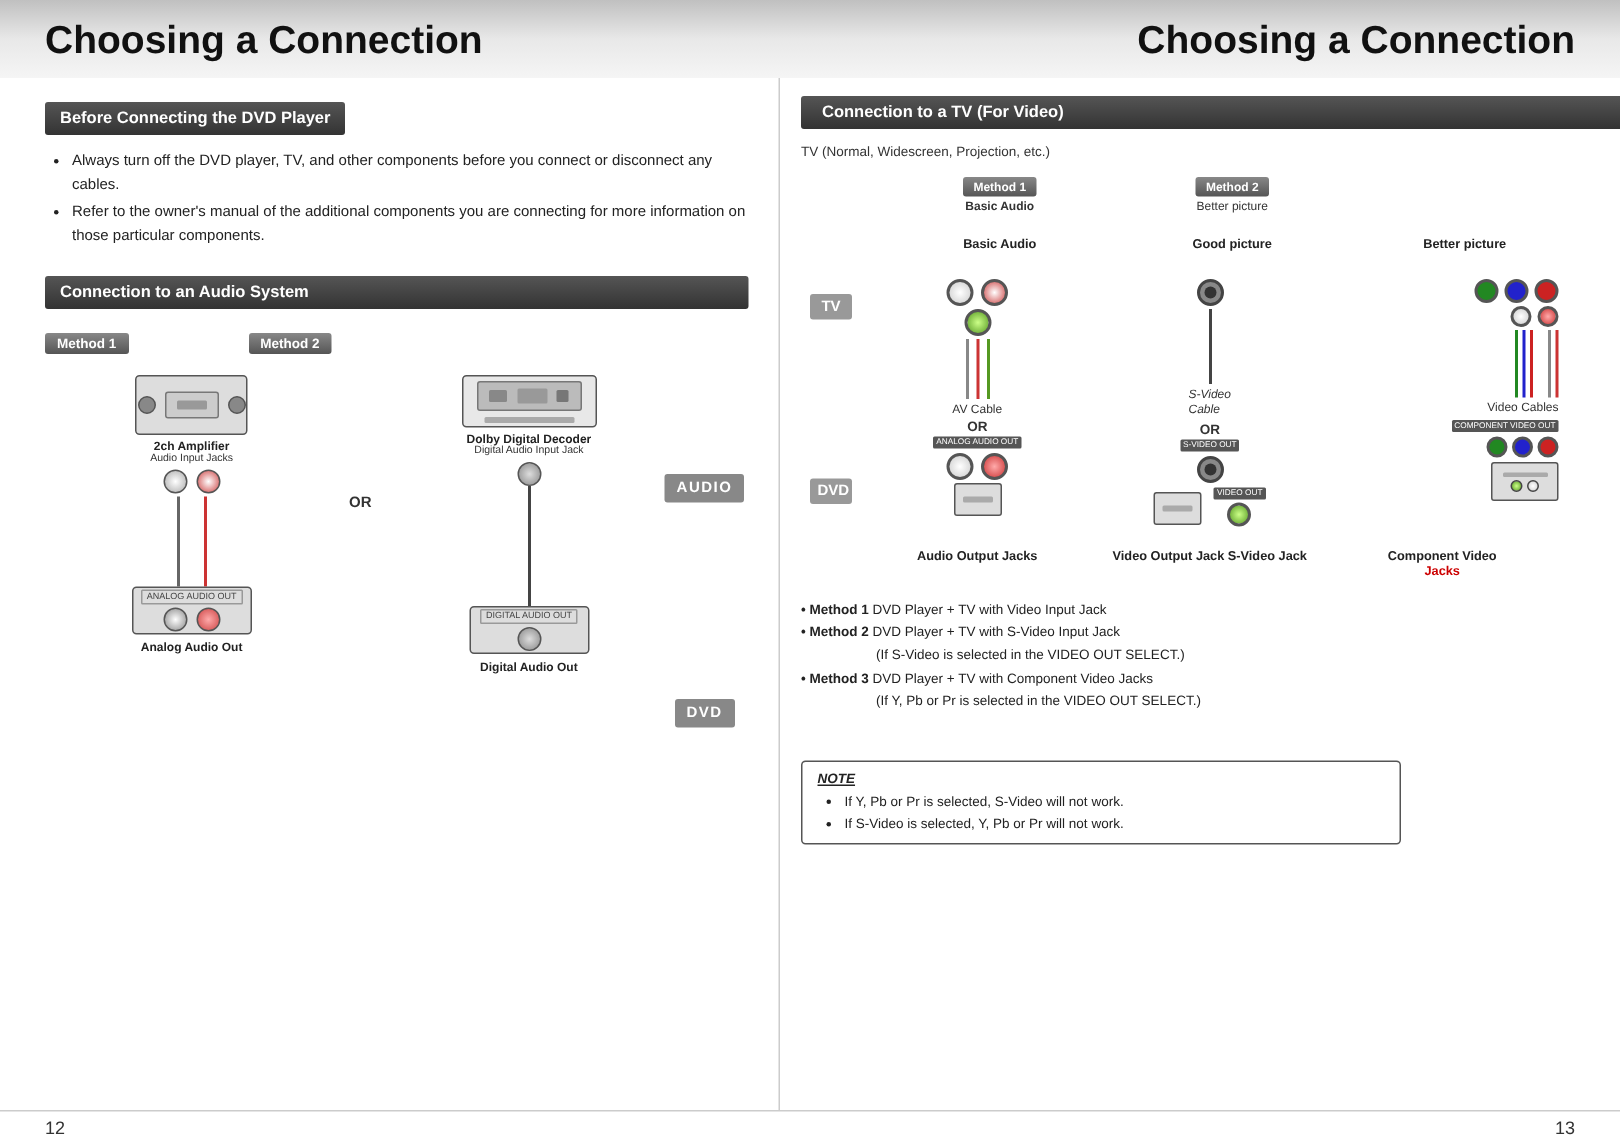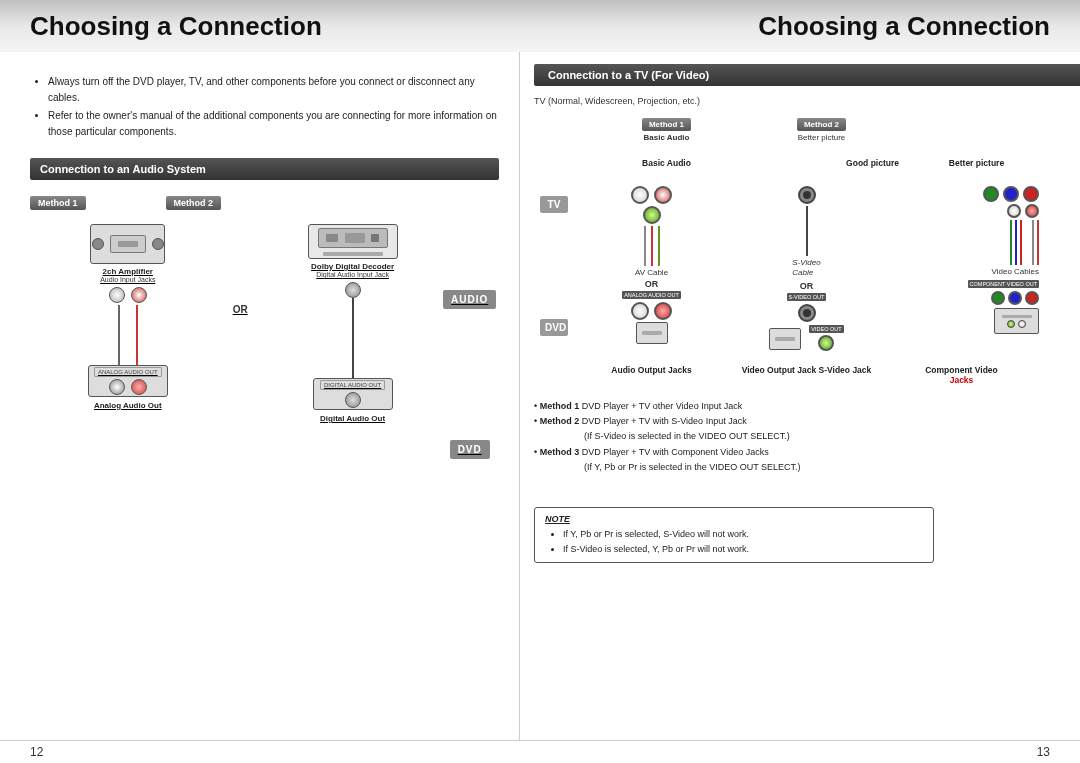--- a/index.html
+++ b/index.html
@@ -99,21 +99,20 @@
     .methods-row {
       display: flex;
       gap: 120px;
       margin-bottom: 4px;
     }
 
     .audio-diagrams {
       display: flex;
       align-items: flex-start;
       gap: 0;
-      text-decoration: underline;
     }
 
     .audio-col {
       display: flex;
       flex-direction: column;
       align-items: center;
       width: 200px;
     }
 
     
@@ -414,20 +413,21 @@
 <div class="page-header">
   <span class="page-header-title">Choosing a Connection</span>
   <span class="page-header-title-right">Choosing a Connection</span>
 </div>
 
 <div class="content-area">
 
   <div class="left-panel">
 
     <div>
+      <div class="section-header">Before Connecting the DVD Player</div>
       <ul class="bullet-list" style="margin-top:6px;">
         <li>Always turn off the DVD player, TV, and other components before you connect or disconnect any cables.</li>
         <li>Refer to the owner's manual of the additional components you are connecting for more information on those particular components.</li>
       </ul>
     </div>
 
     <div class="audio-section" style="margin-top:6px;">
       <div class="section-header">Connection to an Audio System</div>
 
       <div class="methods-row" style="margin-top:8px; gap:80px;">
@@ -522,21 +522,21 @@
       <div class="method-col-header">
         <span class="method-badge-sm">Method 2</span>
         <span class="method-desc" style="font-size:8px;color:#333;font-weight:normal;">Better picture</span>
       </div>
     </div>
 
     <div style="display:flex;margin-left:55px;gap:0;margin-bottom:4px;">
       <div style="width:155px;text-align:center;">
         <span style="font-size:8.5px;font-weight:bold;color:#222;">Basic Audio</span>
       </div>
-      <div style="width:155px;text-align:right;">
+      <div style="width:155px;text-align:center;">
         <span style="font-size:8.5px;font-weight:bold;color:#222;">Good picture</span>
       </div>
       <div style="width:155px;text-align:center;">
         <span style="font-size:8.5px;font-weight:bold;color:#222;">Better picture</span>
       </div>
       <div style="width:100px;text-align:center;">
         <span style="font-size:8.5px;font-weight:bold;color:#222;">Best picture</span>
       </div>
     </div>
 
@@ -658,21 +658,21 @@
       </div>
       <div class="bottom-label-col">
         <span>Component Video</span><br>
         <span class="bottom-label-red">Jacks</span>
       </div>
     </div>
 
     <div class="method-notes" style="margin-top:6px;">
       <div>
         <span class="method-bold">• Method 1   </span>
-        <span>DVD Player + TV other Video Input Jack</span>
+        <span>DVD Player + TV with Video Input Jack</span>
       </div>
       <div>
         <span class="method-bold">• Method 2   </span>
         <span>DVD Player + TV with S-Video Input Jack<br>
         <span style="padding-left:50px;">(If S-Video is selected in the VIDEO OUT SELECT.)</span></span>
       </div>
       <div>
         <span class="method-bold">• Method 3   </span>
         <span>DVD Player + TV with Component Video Jacks<br>
         <span style="padding-left:50px;">(If Y, Pb or Pr is selected in the VIDEO OUT SELECT.)</span></span>

